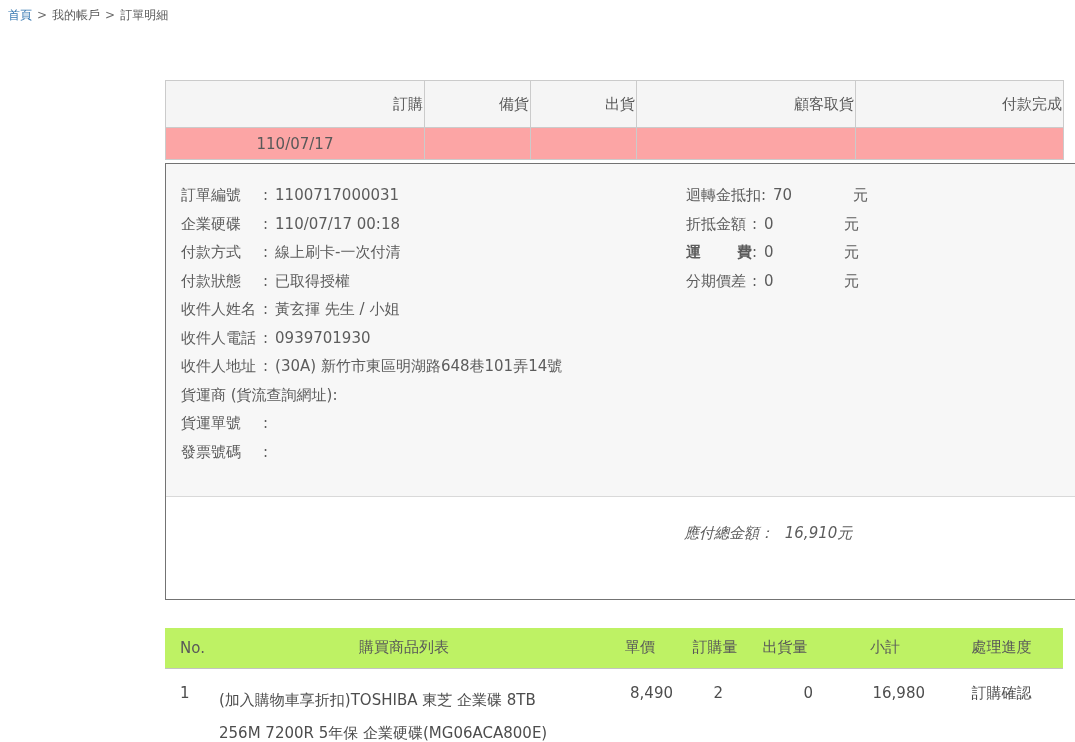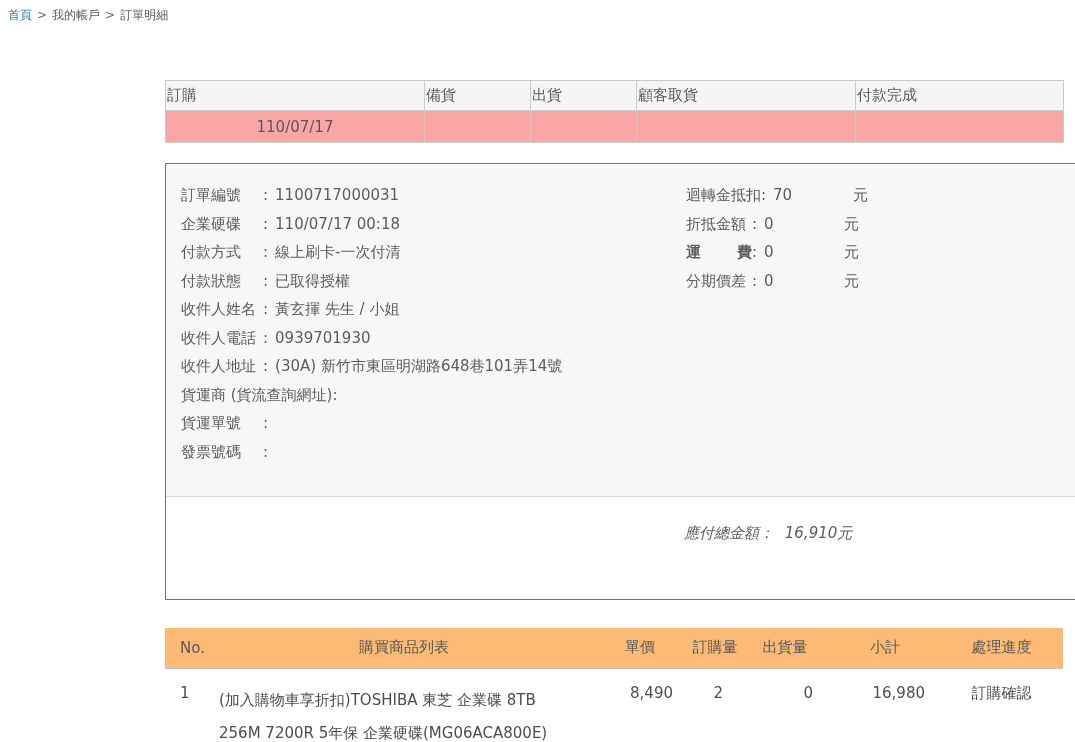--- a/index.html
+++ b/index.html
@@ -21,21 +21,21 @@
   .bc-sep{margin:0 5px;color:#6a6a6a;}
   .bc-item{color:#5a5a5a;}
   a.bc-item{color:var(--link);text-decoration:none;cursor:pointer;}
 
   .col-wrap{position:absolute;left:165px;top:0;width:898px;}
 
   
   table.status{position:absolute;top:80px;left:0;width:898px;border-collapse:collapse;table-layout:fixed;}
   table.status th{
     background:var(--hdr-bg);border:1px solid var(--border);
-    height:30px;font-weight:normal;font-size:15px;color:#595959;text-align:left;
+    height:47px;font-weight:normal;font-size:15px;color:#595959;text-align:right;
   }
   table.status td{
     border:1px solid var(--border);height:32px;text-align:center;
     font-size:15px;color:#595959;background:#fca5a5;margin-top:48px;
   }
 
   
   .info-box{position:absolute;top:163px;left:0;width:1050px;border:1px solid #737373;background:#fff;}
   .info-top{
     height:333px;background:var(--box-bg);border-bottom:1px solid #d9d9d9;
@@ -47,21 +47,21 @@
   .right-col{position:absolute;left:520px;top:17px;}
   .right-col .lbl{min-width:66px;}
   .right-col .lbl.spread{width:66px;min-width:66px;text-align:justify;text-align-last:justify;font-weight:bold;}
   .right-col .rval{display:inline-block;width:80px;}
   .info-bottom{height:102px;padding:27px 0 0 518px;background:#fff;font-size:15px;color:#5c5c5c;font-style:italic;}
   .total-label{margin-right:6px;}
 
   
   table.products{position:absolute;top:628px;left:0;width:898px;border-collapse:collapse;table-layout:fixed;}
   table.products th{
-    background:#fdba74;border-bottom:1px solid #c3c3c3;height:40px;
+    background:#bef264;border-bottom:1px solid #c3c3c3;height:40px;
     font-weight:normal;font-size:15px;color:#595959;text-align:center;
   }
   table.products th.c-no{text-align:left;padding-left:15px;}
   table.products td{
     vertical-align:top;padding-top:15px;font-size:15px;color:#4d4d4d;background:#fff;
   }
   td.c-no{padding-left:15px;}
   td.c-name{line-height:33px;padding-right:20px;}
   td.num{text-align:right;padding-right:17px;}
   td.c-subtotal{padding-right:15px;}

